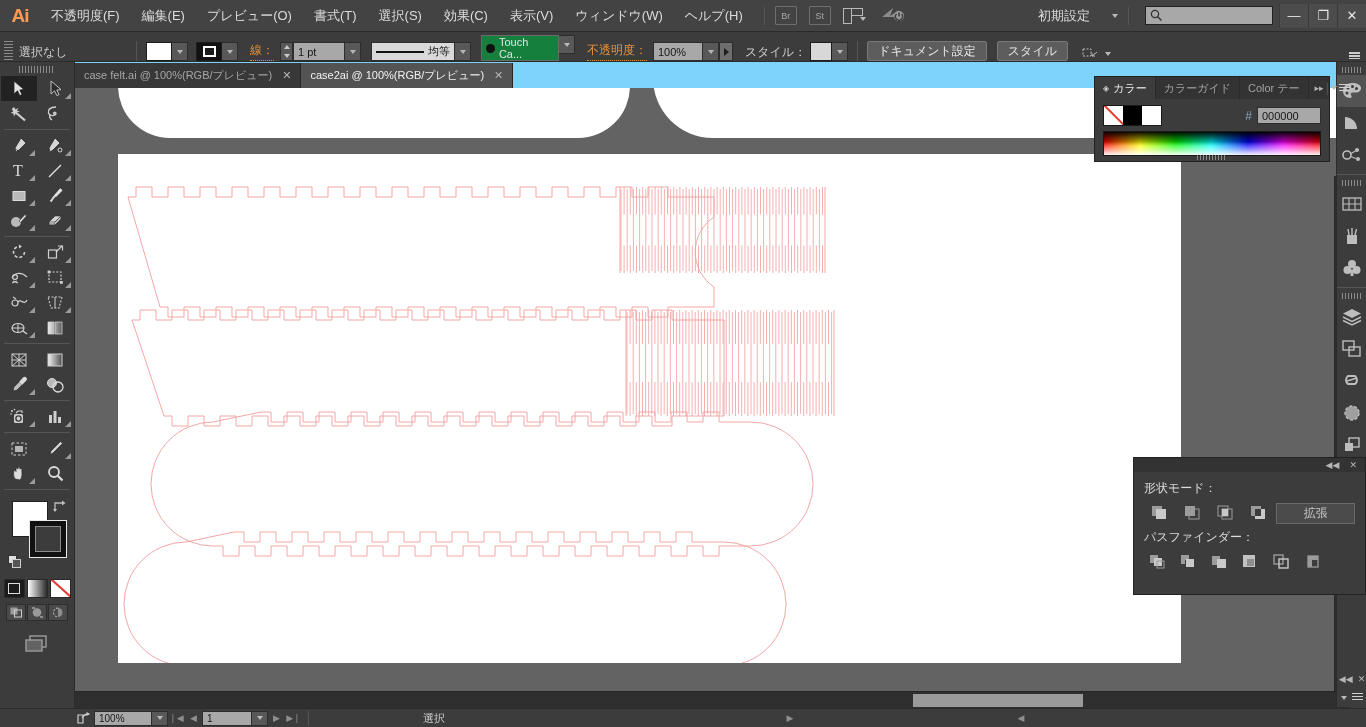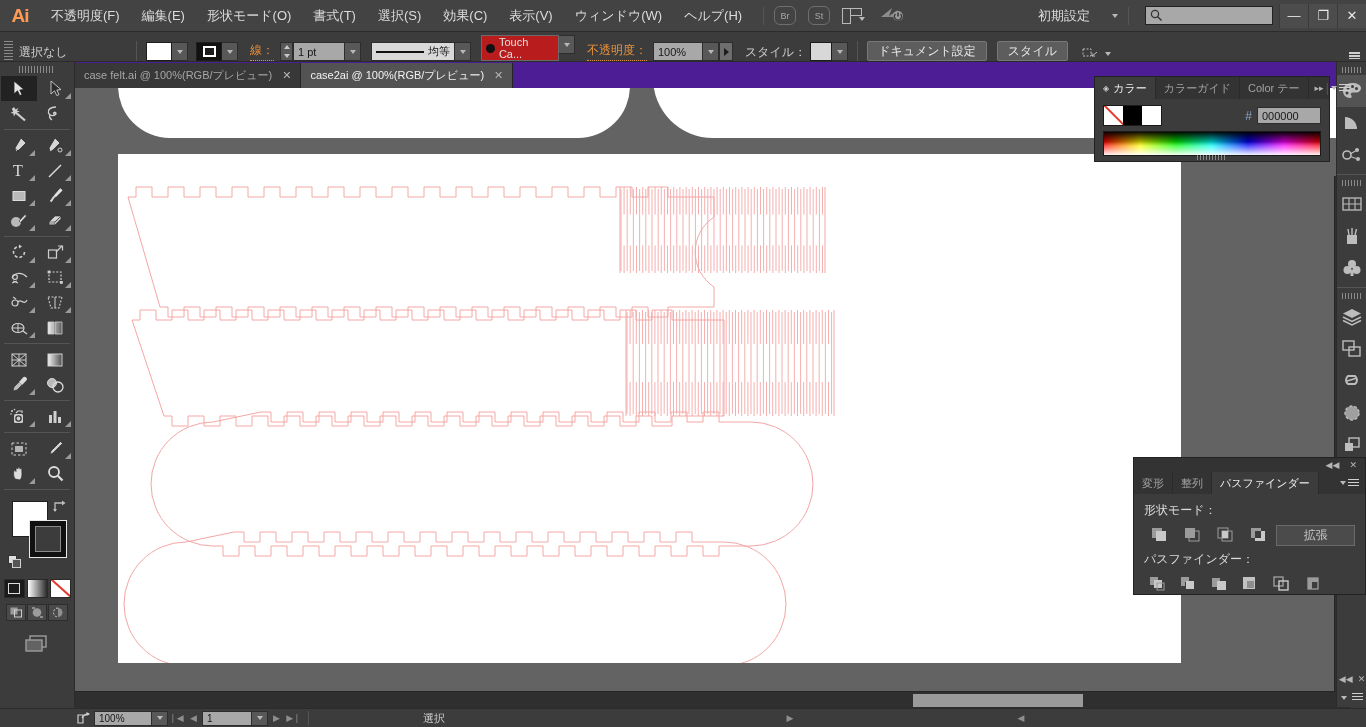--- a/index.html
+++ b/index.html
@@ -22,21 +22,21 @@
   .ai-logo{
     width:40px; height:32px; display:flex; align-items:center; justify-content:center;
     color:#ff9a55; font-size:19px; font-weight:bold; letter-spacing:-1px;
   }
   .menu-item{
     padding:0 11px; height:32px; line-height:32px; font-size:13px; color:#dcdcdc;
     white-space:nowrap; cursor:default;
   }
   .mb-sep{ width:1px; height:18px; background:#555; margin:0 10px; }
   .mini-btn{
-    width:22px;height:19px;border:1px solid #6e6e6e;border-radius:6px;
+    width:22px;height:19px;border:1px solid #6e6e6e;border-radius:1px;
     display:flex;align-items:center;justify-content:center;
     font-size:9px;color:#a8a8a8; margin-right:12px;
   }
   .ws-icon{ width:22px;height:16px;display:flex;margin-right:4px; }
   .ws-icon i{ display:block; border:1px solid #b9b9b9; }
   .caret{ width:0;height:0;border-left:4px solid transparent;border-right:4px solid transparent;border-top:5px solid #b9b9b9; }
   .caret.sm{ border-left-width:3px;border-right-width:3px;border-top-width:4px; }
   .mb-right{ margin-left:auto; display:flex; align-items:center; height:32px; }
   .preset-label{ font-size:13px; color:#dcdcdc; margin-right:22px; }
   .searchbox{
@@ -76,38 +76,38 @@
   .txt-field{
     height:19px;background:#a8a8a8;color:#161616;border:1px solid #2d2d2d;
     display:flex;align-items:center;padding:0 4px;font-size:11px;
   }
   .stroke-style{
     width:84px;height:19px;background:#d9d9d9;color:#161616;border:1px solid #2d2d2d;
     display:flex;align-items:center;justify-content:space-between;padding:0 4px;font-size:11px;
   }
   .stroke-line{ width:48px;height:2px;background:#111; }
   .brush-sel{
-    width:78px;height:19px;background:#b91c1c;color:#e2e2e2;border:1px solid #6a6a6a;
+    width:78px;height:19px;background:#15803d;color:#e2e2e2;border:1px solid #6a6a6a;
     display:flex;align-items:center;gap:4px;padding:12px 4px;font-size:11px;
   }
   .dot{ width:9px;height:9px;border-radius:50%;background:#111; }
   .arrow-btn{ width:14px;height:19px;background:#6e6e6e;border:1px solid #2d2d2d;
     display:flex;align-items:center;justify-content:center;}
   .tri-r{width:0;height:0;border-top:4px solid transparent;border-bottom:4px solid transparent;border-left:5px solid #1d1d1d;}
   .btn-3d{
     height:20px;background:#5d5d5d;border:1px solid #787878;border-radius:2px;
     color:#e8e8e8;font-size:12px;display:flex;align-items:center;justify-content:center;
     padding:0 10px;white-space:nowrap;
   }
   .cb-right{ margin-left:auto; display:flex; align-items:center; padding-right:6px; }
 
   
   .tabbar{
     position:absolute; left:75px; top:62px; width:1291px; height:26px;
-    background:#4c1d95; display:flex; align-items:flex-end;
+    background:#7dd3fc; display:flex; align-items:flex-end;
   }
   .doc-tab{
     height:25px; display:flex;align-items:center; gap:10px;
     padding:0 9px; font-size:11px; color:#a6a6a6;
     background:#383838; border-right:1px solid #252525;
     white-space:nowrap;
   }
   .doc-tab.active{ background:#535353; color:#f2f2f2; }
   .tab-x{ font-size:11px; color:#b5b5b5; }
 
@@ -257,21 +257,21 @@
 </style>
 </head>
 <body>
 
 <div id="app">
 
   <div class="menubar">
     <div class="ai-logo">Ai</div>
     <div class="menu-item">不透明度(F)</div>
     <div class="menu-item">編集(E)</div>
-    <div class="menu-item">形状モード(O)</div>
+    <div class="menu-item">プレビュー(O)</div>
     <div class="menu-item">書式(T)</div>
     <div class="menu-item">選択(S)</div>
     <div class="menu-item">効果(C)</div>
     <div class="menu-item">表示(V)</div>
     <div class="menu-item">ウィンドウ(W)</div>
     <div class="menu-item">ヘルプ(H)</div>
     <div class="mb-sep"></div>
     <div class="mini-btn">Br</div>
     <div class="mini-btn">St</div>
     <div style="display:flex;align-items:center;margin-right:14px;">
@@ -1036,29 +1036,20 @@
     <div class="panel-grip-b">
         <i></i>
       </div>
   </div>
 
   <div class="panel" id="pfPanel">
     <div class="pf-bar">
       <span>◀◀</span>
       <span>✕</span>
     </div>
-    <div class="panel-tabs">
-      <div class="ptab">変形</div>
-      <div class="ptab">整列</div>
-      <div class="ptab active">パスファインダー</div>
-      <div class="panel-menu">
-        <span class="caret sm"></span>
-        <span class="hamb"></span>
-      </div>
-    </div>
     <div class="pf-body">
       <div class="pf-head">形状モード：</div>
       <div class="pf-row">
         <div class="pf-btn">
           <svg width="17" height="16" viewBox="0 0 17 16">
               <rect x="1" y="1" width="10" height="10" fill="#9b9b9b"></rect>
               <rect x="5" y="4" width="10" height="10" fill="#c9c9c9"></rect>
             </svg>
         </div>
         <div class="pf-btn">

